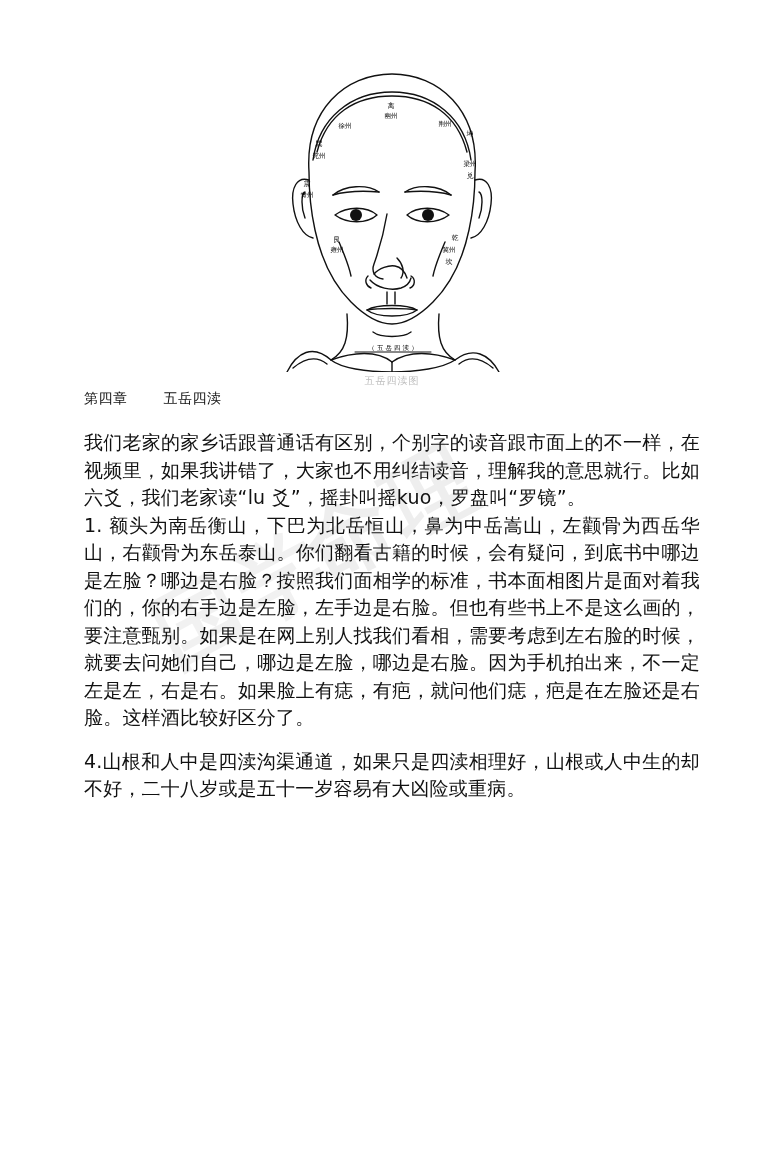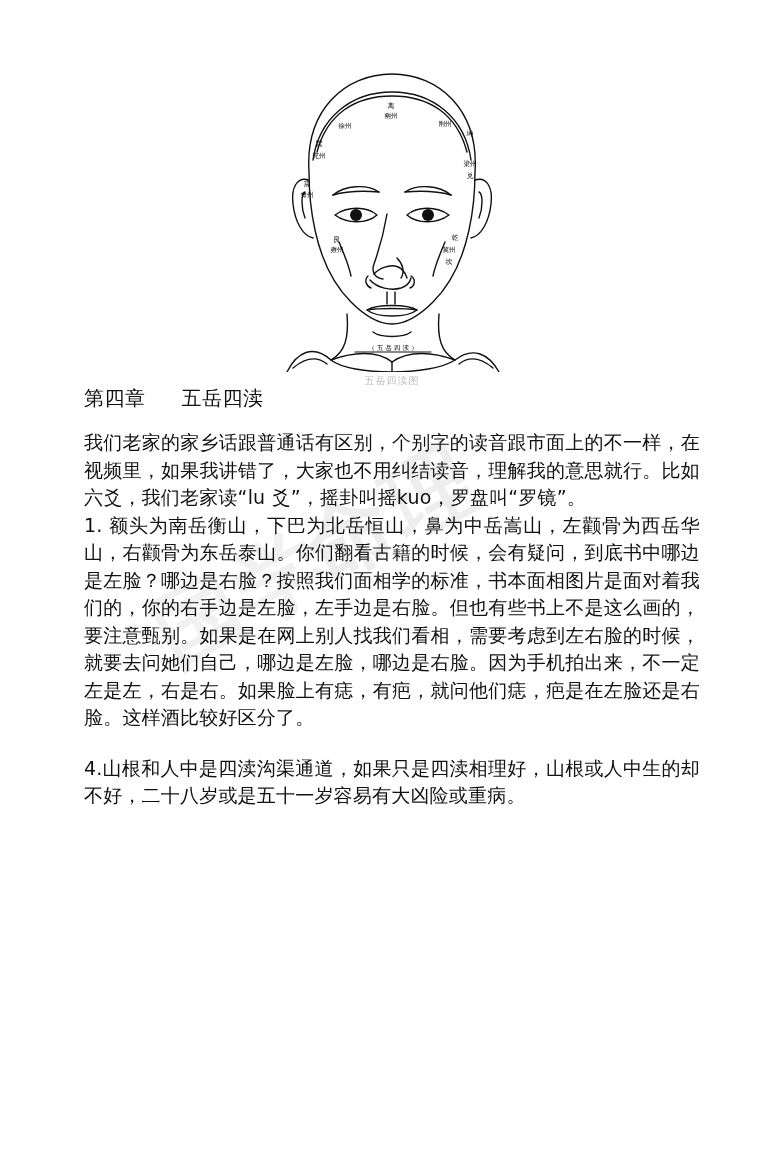--- a/index.html
+++ b/index.html
@@ -47,35 +47,35 @@
     letter-spacing: 1px;
     white-space: nowrap;
   }
   .content {
     position: absolute;
     left: 84px;
     top: 385px;
     width: 616px;
   }
   .chapter-head {
-    font-size: 20px;
+    font-size: 14px;
     line-height: 26px;
     margin: 0 0 18px 0;
     letter-spacing: 0.5px;
   }
   .chapter-head .ch-num { margin-right: 36px; }
   p.body-text {
     font-size: 19px;
     line-height: 27.5px;
     margin: 0;
     text-align: justify;
     letter-spacing: 0.2px;
   }
   p.body-text.indent { text-indent: 2em; }
-  p.gap { margin-top: 23px; }
+  p.gap { margin-top: 16px; }
   .watermark {
     position: absolute;
     left: 300px;
     top: 455px;
     font-size: 86px;
     font-weight: bold;
     color: rgba(170,170,170,0.20);
     transform: rotate(-28deg);
     letter-spacing: 6px;
     pointer-events: none;

